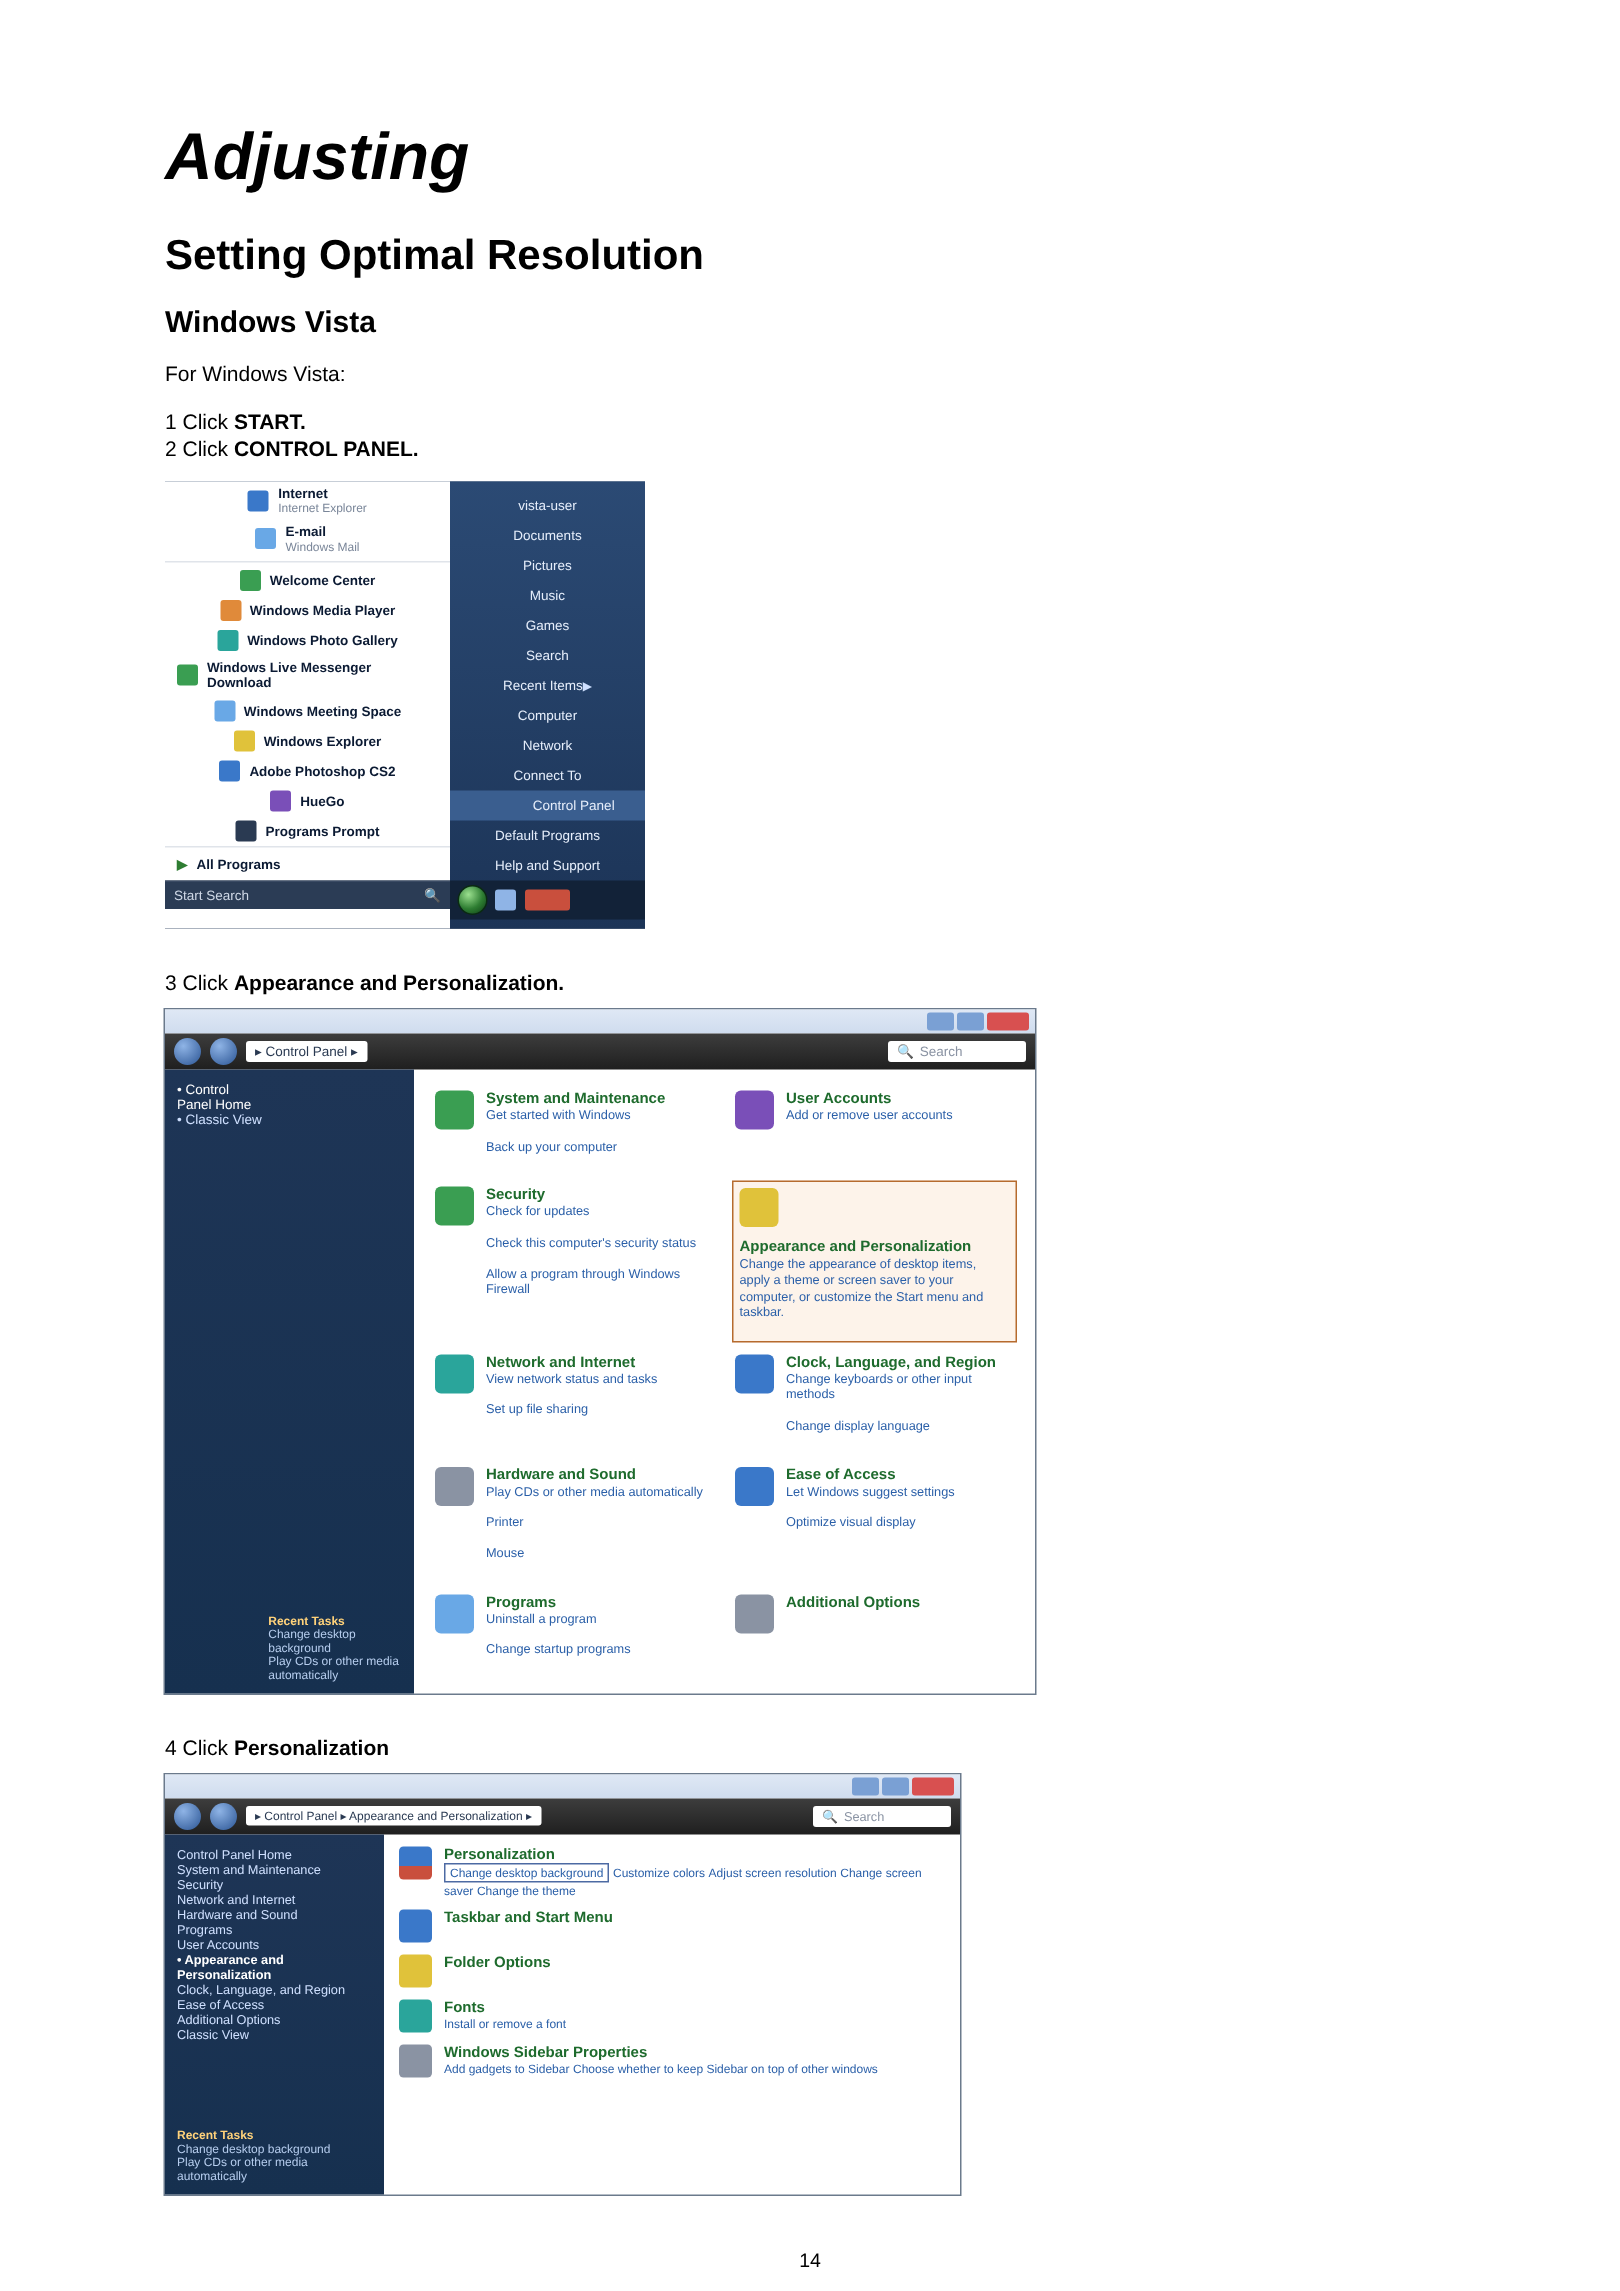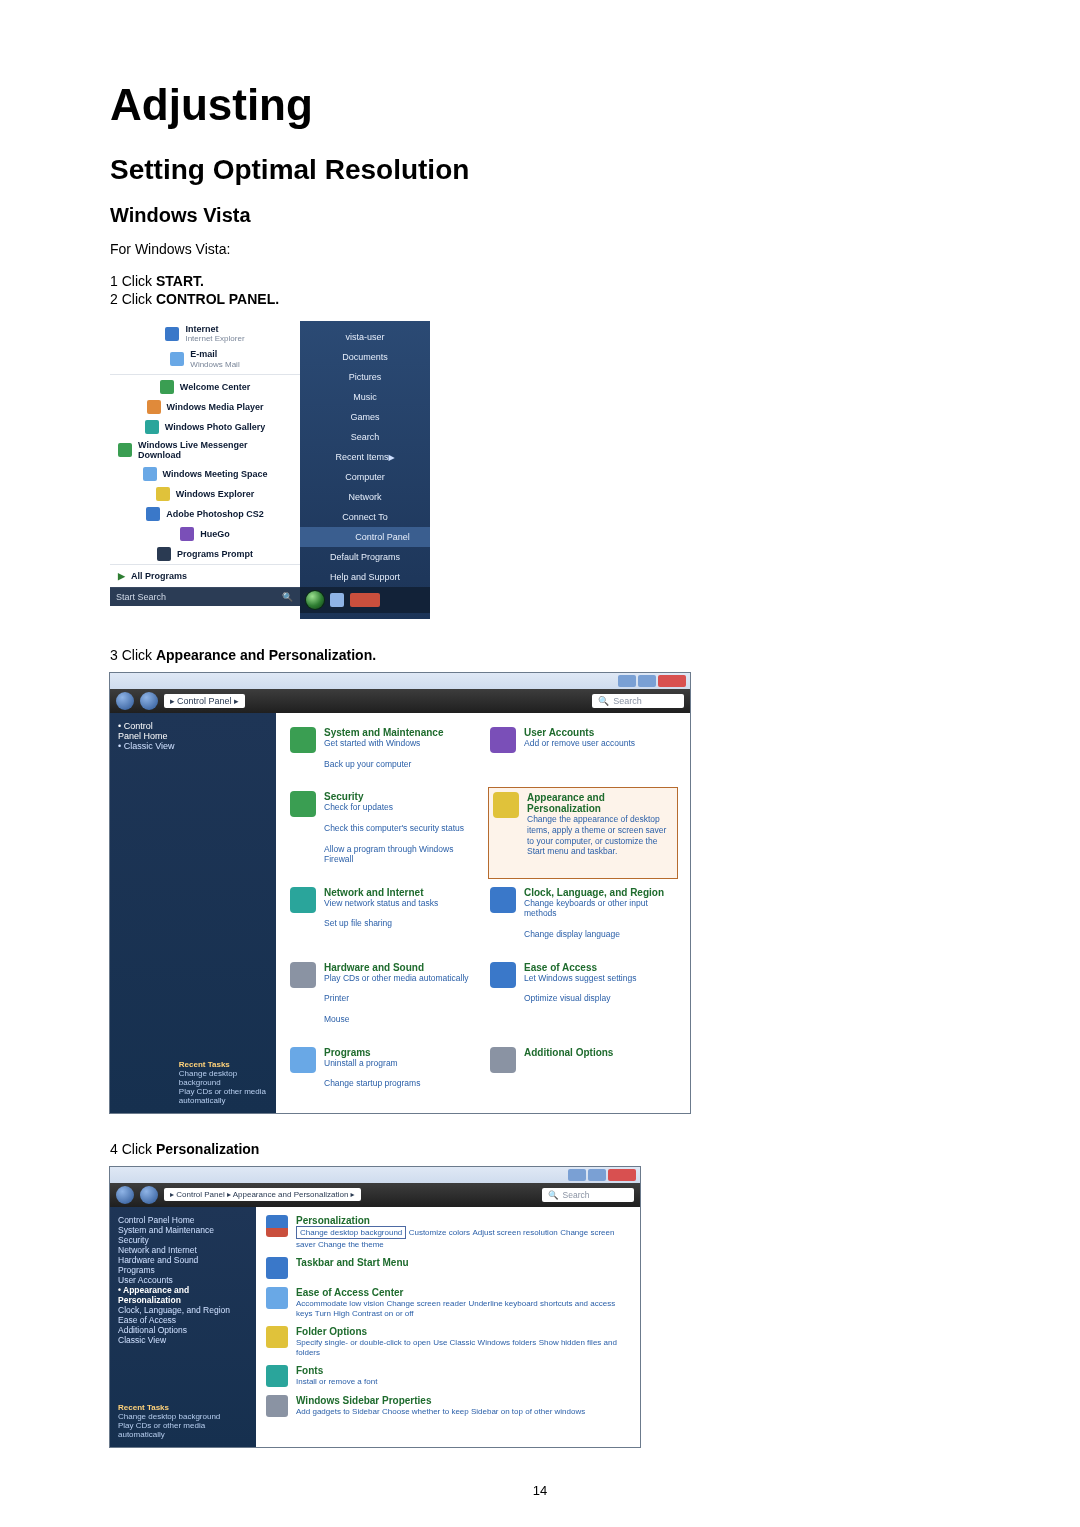--- a/index.html
+++ b/index.html
@@ -12,20 +12,21 @@
   }
   .page {
     padding: 80px 110px 60px 110px;
     box-sizing: border-box;
     width: 1080px;
   }
   h1[data-name="page-title"] {
     font-size: 44px;
     font-weight: bold;
     margin: 0 0 24px 0;
+    font-style: italic;
   }
   h2[data-name="section-heading"] {
     font-size: 28px;
     font-weight: bold;
     margin: 0 0 18px 0;
   }
   h3[data-name="subsection-heading"] {
     font-size: 20px;
     font-weight: bold;
     margin: 0 0 14px 0;
@@ -189,20 +190,21 @@
   .cp-cat .cic{
     width:26px;height:26px;border-radius:4px;
     flex:none;
   }
   .cp-cat .ct{ color:#1e6b2d; font-weight:bold; font-size:10px;}
   .cp-cat .cl{ color:#2a5fa8; font-size:8.5px; display:block; line-height:1.25;}
   .cp-cat.boxed{
     border:1px solid #b66b2e;
     background:#fdf3ea;
     padding:4px;
+    flex-direction:column;
   }
 
   
   .ap {
     width: 530px;
     margin:10px 0 28px 0;
     font-size:8.5px;
     background:#fff;
     box-shadow:0 0 0 1px #6b7a8c;
     display:flex; flex-direction:column;
@@ -507,31 +509,23 @@
               <div><span class="cl boxed-link" data-name="highlighted-link-change-desktop-background">Change desktop background</span>   <span class="cl" data-name="category-link">Customize colors</span>   <span class="cl" data-name="category-link">Adjust screen resolution</span>   <span class="cl" data-name="category-link">Change screen saver</span>   <span class="cl" data-name="category-link">Change the theme</span>   </div>
             </div>
           </div>
           <div class="ap-cat" data-name="appearance-category">
             <div class="cic c-blue" data-name="category-icon"></div>
             <div>
               <div class="ct" data-name="category-title">Taskbar and Start Menu</div>
             </div>
           </div>
           <div class="ap-cat" data-name="appearance-category">
-            <div class="cic c-sky" data-name="category-icon"></div>
-            <div>
-              <div class="ct" data-name="category-title">Ease of Access Center</div>
-              <div><span class="cl" data-name="category-link">Accommodate low vision</span>   <span class="cl" data-name="category-link">Change screen reader</span>   <span class="cl" data-name="category-link">Underline keyboard shortcuts and access keys</span>   <span class="cl" data-name="category-link">Turn High Contrast on or off</span>   </div>
-            </div>
-          </div>
-          <div class="ap-cat" data-name="appearance-category">
             <div class="cic c-yellow" data-name="category-icon"></div>
             <div>
               <div class="ct" data-name="category-title">Folder Options</div>
-              <div><span class="cl" data-name="category-link">Specify single- or double-click to open</span>   <span class="cl" data-name="category-link">Use Classic Windows folders</span>   <span class="cl" data-name="category-link">Show hidden files and folders</span>   </div>
             </div>
           </div>
           <div class="ap-cat" data-name="appearance-category">
             <div class="cic c-teal" data-name="category-icon"></div>
             <div>
               <div class="ct" data-name="category-title">Fonts</div>
               <div><span class="cl" data-name="category-link">Install or remove a font</span>   </div>
             </div>
           </div>
           <div class="ap-cat" data-name="appearance-category">

